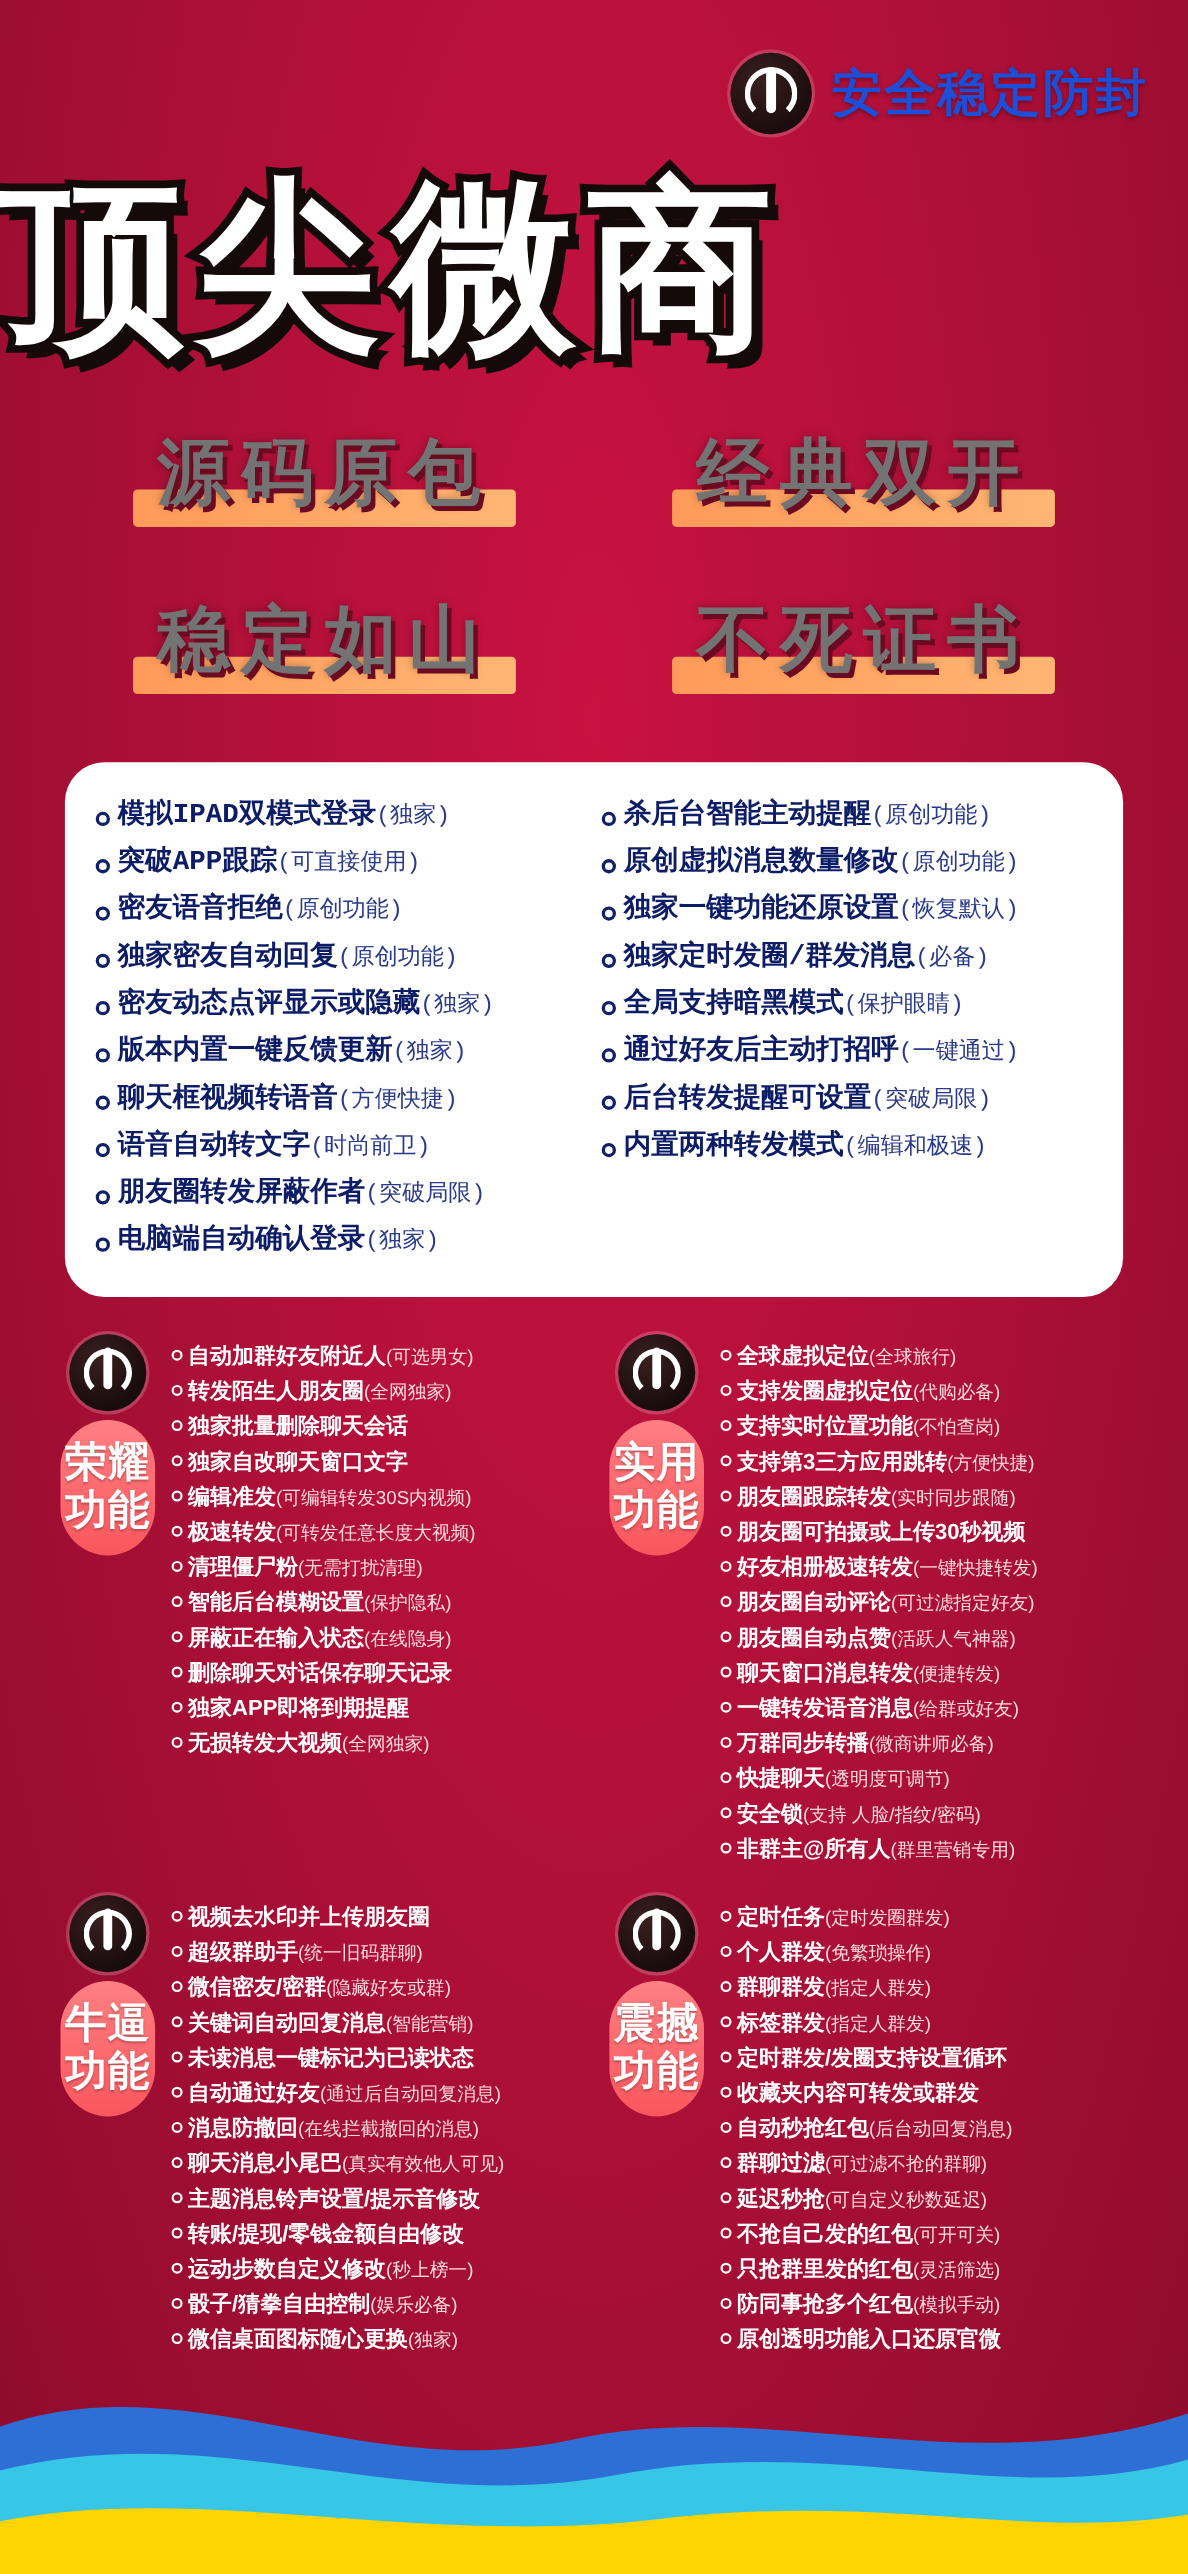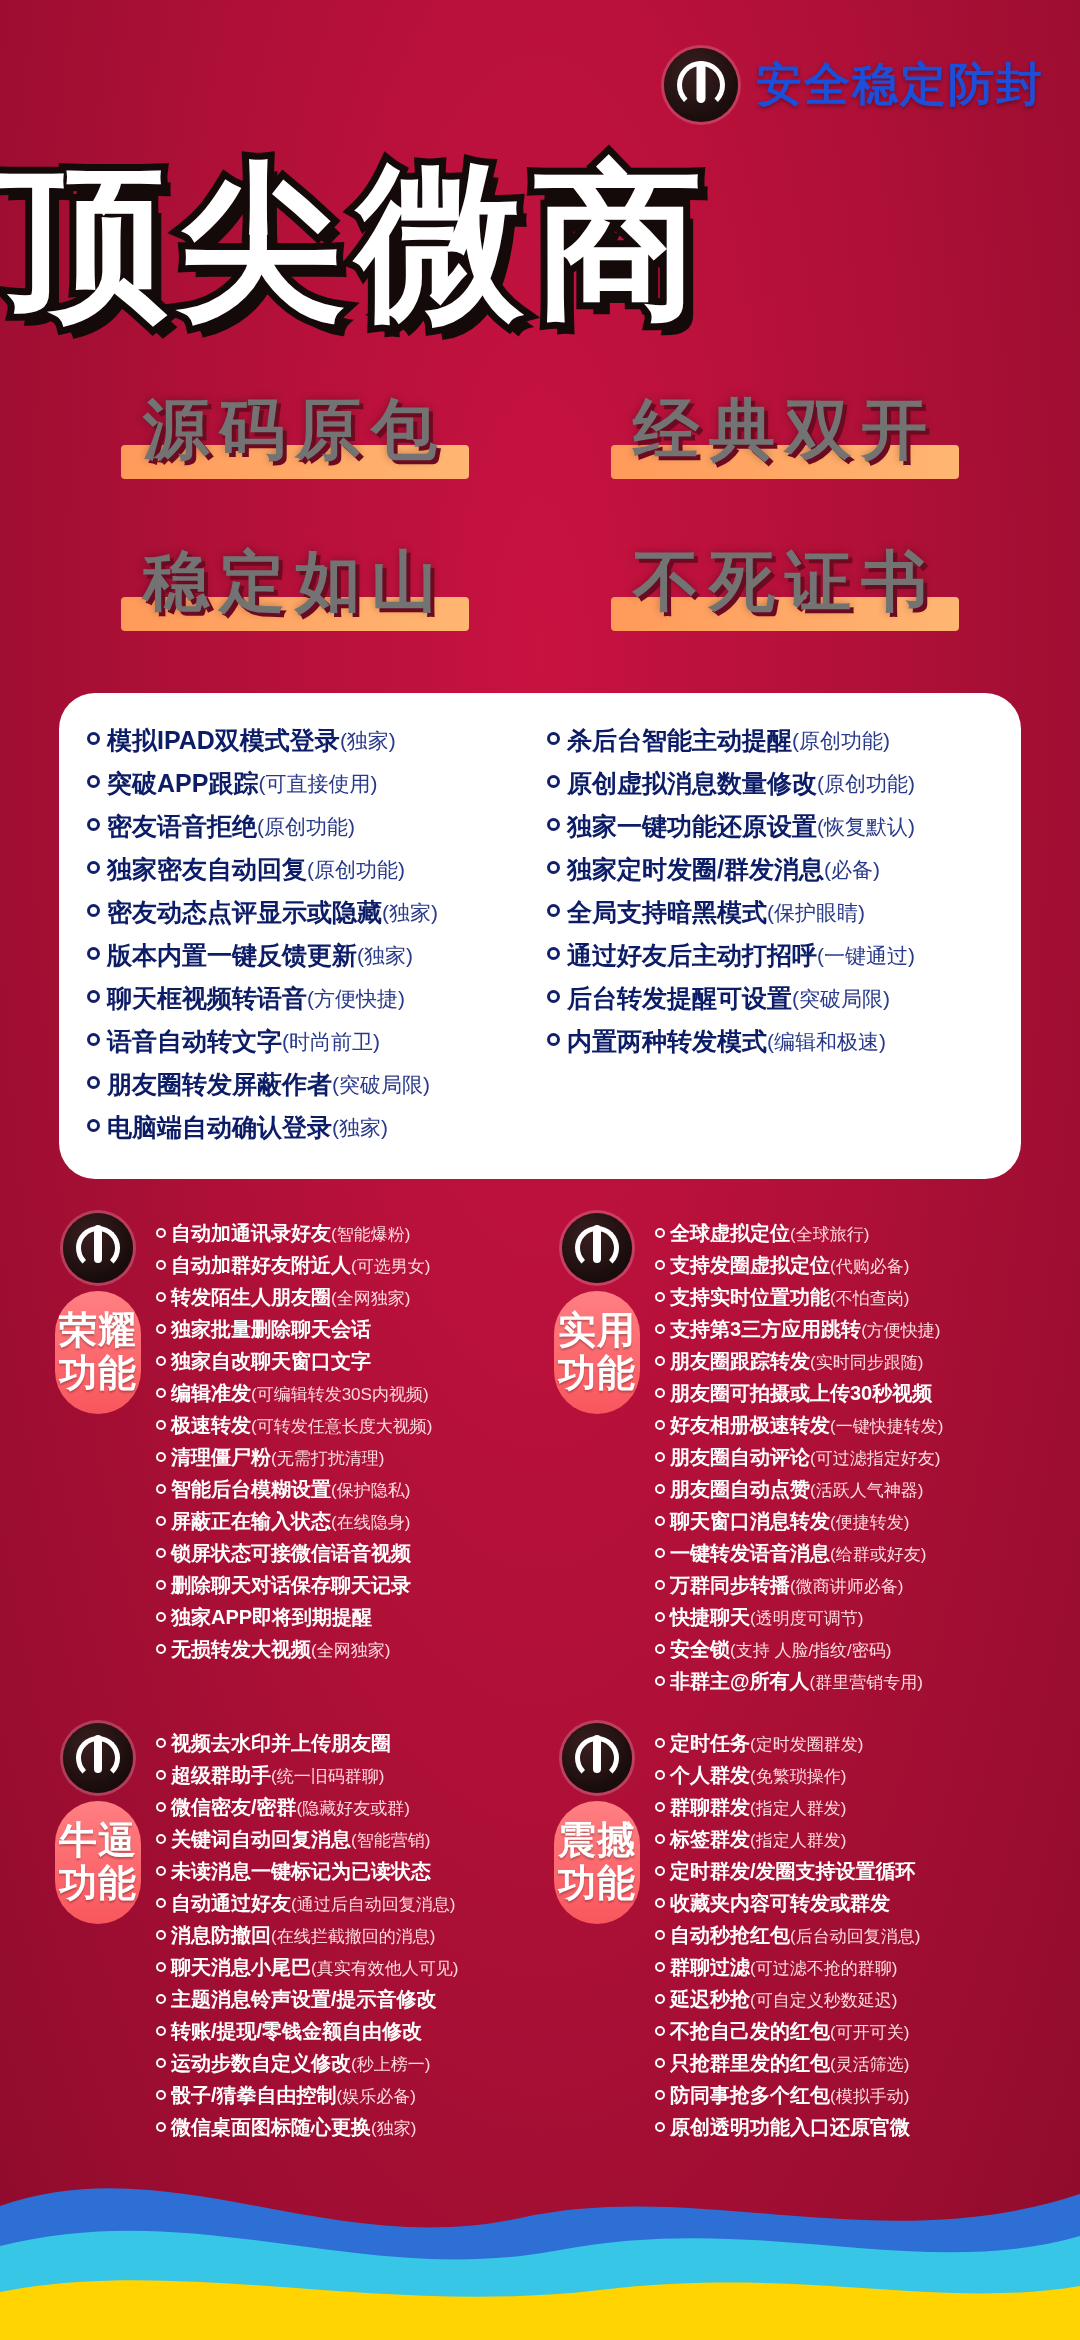--- a/index.html
+++ b/index.html
@@ -114,26 +114,27 @@
     background: #ffffff;
     border-radius: 36px;
     padding: 26px 28px 30px;
     display: grid;
     grid-template-columns: 1fr 1fr;
     column-gap: 14px;
   }
   .panel ul { list-style: none; }
   .panel li {
     display: flex;
-    align-items: center;
+    align-items: flex-end;
     font-size: 24px;
     line-height: 1.0;
     padding: 9px 0;
     color: #10206b;
     white-space: nowrap;
+    font-family: Liberation Mono, monospace;
   }
   .bullet {
     flex: none;
     width: 13px; height: 13px;
     border: 3px solid #10206b;
     border-radius: 50%;
     margin-right: 7px;
     position: relative;
     top: -2px;
   }
@@ -364,25 +365,20 @@
 <div class="cats" id="cats">
     <div class="cat">
       <div class="cat-left">
         <div class="cat-logo"></div>
         <div class="cat-label">荣耀功能</div>
       </div>
       <div class="cat-list">
         <ul>
           <li>
             <span class="bullet-w"></span>
-            <span class="li-main">自动加通讯录好友</span>
-            <span class="li-note">(智能爆粉)</span>
-          </li>
-          <li>
-            <span class="bullet-w"></span>
             <span class="li-main">自动加群好友附近人</span>
             <span class="li-note">(可选男女)</span>
           </li>
           <li>
             <span class="bullet-w"></span>
             <span class="li-main">转发陌生人朋友圈</span>
             <span class="li-note">(全网独家)</span>
           </li>
           <li>
             <span class="bullet-w"></span>
@@ -409,24 +405,20 @@
           </li>
           <li>
             <span class="bullet-w"></span>
             <span class="li-main">智能后台模糊设置</span>
             <span class="li-note">(保护隐私)</span>
           </li>
           <li>
             <span class="bullet-w"></span>
             <span class="li-main">屏蔽正在输入状态</span>
             <span class="li-note">(在线隐身)</span>
-          </li>
-          <li>
-            <span class="bullet-w"></span>
-            <span class="li-main">锁屏状态可接微信语音视频</span>
           </li>
           <li>
             <span class="bullet-w"></span>
             <span class="li-main">删除聊天对话保存聊天记录</span>
           </li>
           <li>
             <span class="bullet-w"></span>
             <span class="li-main">独家APP即将到期提醒</span>
           </li>
           <li>

